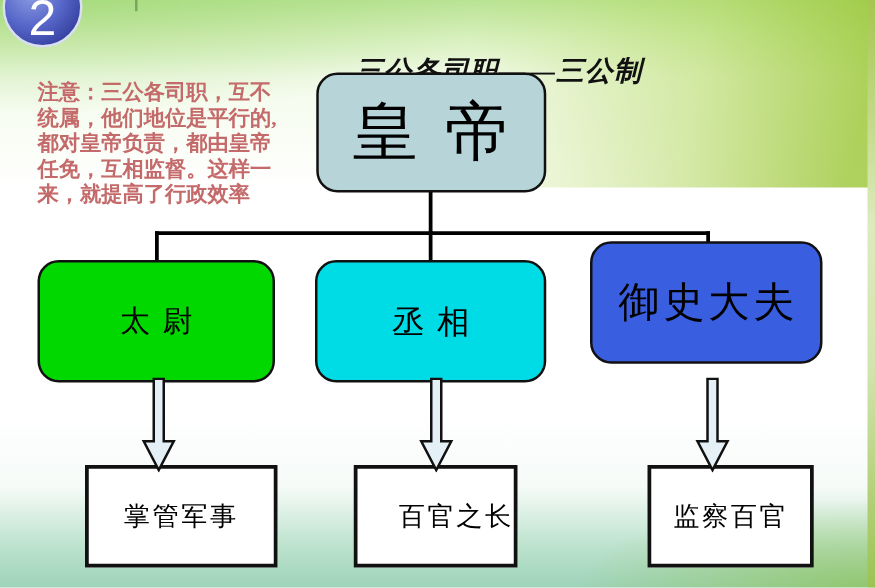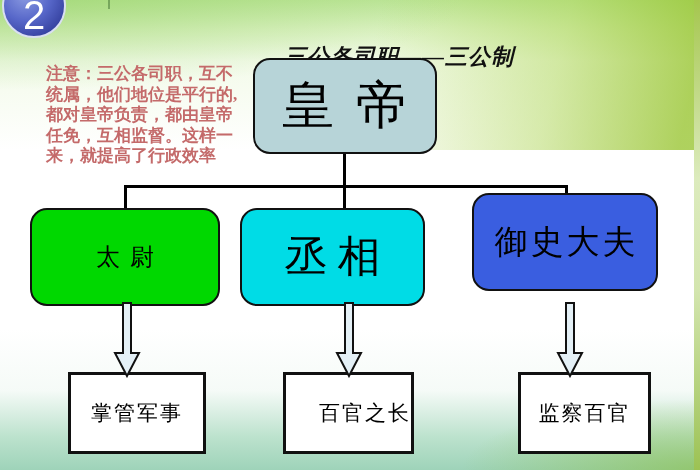--- a/index.html
+++ b/index.html
@@ -18,49 +18,49 @@
   .bg-right-band{position:absolute;top:0;right:0;bottom:0;width:6px;pointer-events:none;
     background:linear-gradient(180deg,#a5c64e 0%,#dcebbd 38%,#d3e5ae 62%,#9cc253 100%);}
   .bg-artifact{position:absolute;left:108px;top:0;width:2px;height:9px;background:#4a7a3a;opacity:.55;}
 
   .badge{position:absolute;left:2px;top:-26px;width:64px;height:64px;border-radius:50%;
     background:radial-gradient(circle at 35% 32%, #8c9ce2, #5767c9 45%, #35419f 80%, #2b3590);
     border:2px solid #d9dff2;display:flex;align-items:flex-end;justify-content:center;
     color:#fff;font-family:"Liberation Sans",sans-serif;font-size:40px;line-height:1;padding-bottom:1px;box-sizing:border-box;}
 
   .note{position:absolute;left:30px;top:64px;width:225px;font-size:17px;line-height:20.5px;
-    font-weight:700;color:#c46a6a;white-space:pre-line;z-index:1;margin-left:16px;}
+    font-weight:700;color:#c46a6a;white-space:pre-line;z-index:1;}
 
   .title{position:absolute;left:284px;top:42px;font-size:22px;font-weight:700;font-style:italic;
     color:#111;z-index:1;letter-spacing:1px;white-space:nowrap;}
 
   .node{position:absolute;display:flex;align-items:center;justify-content:center;
     border:2px solid #111;box-sizing:border-box;color:#000;z-index:2;}
   .round{border-radius:17px;}
   .emperor{left:253px;top:58px;width:184px;height:96px;font-size:52px;letter-spacing:22px;text-indent:22px;}
   .taiwei{left:30px;top:208px;width:190px;height:98px;font-size:24px;letter-spacing:10px;text-indent:10px;}
-  .chengxiang{left:240px;top:208px;width:185px;height:98px;font-size:43px;letter-spacing:10px;text-indent:10px;}
+  .chengxiang{left:252px;top:208px;width:185px;height:98px;font-size:26px;letter-spacing:10px;text-indent:10px;}
   .yushi{left:472px;top:193px;width:186px;height:98px;font-size:33px;letter-spacing:3px;text-indent:3px;}
 
   .line{position:absolute;background:#000;z-index:1;}
   .trunk{left:343px;top:152px;width:3px;height:36px;}
   .hline{left:124px;top:185px;width:444px;height:3px;}
   .drop-l{left:124px;top:185px;width:3px;height:25px;}
   .drop-m{left:343px;top:185px;width:3px;height:25px;}
   .drop-r{left:565px;top:185px;width:3px;height:25px;}
 
   .arrow{position:absolute;width:30px;height:76px;z-index:3;}
   .arrow-l{left:112px;top:302px;}
   .arrow-m{left:334px;top:302px;}
   .arrow-r{left:555px;top:302px;}
 
   .desc{position:absolute;top:372px;height:82px;background:#fff;border:3px solid #111;
     box-sizing:border-box;display:flex;align-items:center;justify-content:center;
     font-size:21px;letter-spacing:2px;color:#000;z-index:2;}
-  .desc-l{left:68px;width:138px;}
+  .desc-l{left:68px;width:154px;}
   .desc-m{left:283px;width:131px;justify-content:flex-end;}
   .desc-r{left:518px;width:133px;}
 </style>
 </head>
 <body>
 
 <div class="slide">
   <div class="bg-top"></div>
   <div class="bg-bottom"></div>
   <div class="bg-right-band"></div>

